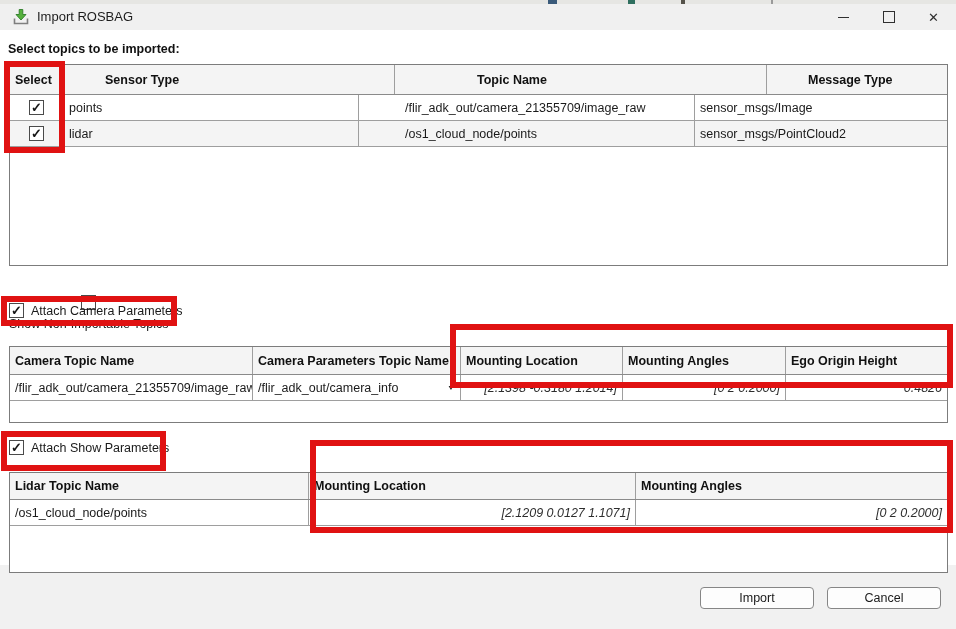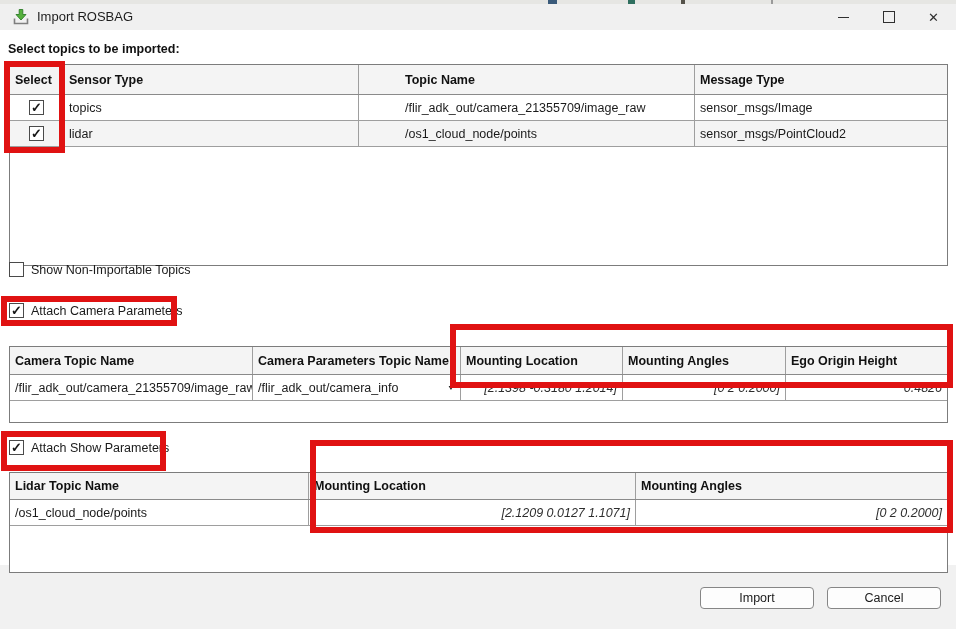--- a/index.html
+++ b/index.html
@@ -87,49 +87,49 @@
     </div>
   </div>
 </div>
 
 <div class="content"></div>
 <div class="footer"></div>
 
 <div class="instruction">Select topics to be imported:</div>
 
 <div class="tbl" style="left:9px;top:64px;width:939px;height:202px;">
-  <div class="tr head" style="height:30px;">
+  <div class="tr head" style="height:30px;gap:36px;">
     <div class="th t-c0">Select</div>
     <div class="th t-c1">Sensor Type</div>
     <div class="th t-c2">Topic Name</div>
     <div class="th last">Message Type</div>
   </div>
   <div class="tr" style="height:26px;">
     <div class="td t-c0 cbcell">
       <span class="cb">
         <span class="mark">✓</span>
       </span>
     </div>
-    <div class="td t-c1">topics</div>
+    <div class="td t-c1">points</div>
     <div class="td t-c2">/flir_adk_out/camera_21355709/image_raw</div>
     <div class="td last">sensor_msgs/Image</div>
   </div>
   <div class="tr alt" style="height:26px;">
     <div class="td t-c0 cbcell">
       <span class="cb">
         <span class="mark">✓</span>
       </span>
     </div>
     <div class="td t-c1">lidar</div>
     <div class="td t-c2">/os1_cloud_node/points</div>
     <div class="td last">sensor_msgs/PointCloud2</div>
   </div>
 </div>
 
-<div class="cb-row" style="left:9px;top:262px;">
+<div class="cb-row" style="left:9px;top:295px;flex-direction:column;">
   <span class="cb"></span>
   <span>Show Non-Importable Topics</span>
 </div>
 
 <div class="cb-row" style="left:9px;top:303px;">
   <span class="cb">
     <span class="mark">✓</span>
   </span>
   <span>Attach Camera Parameters</span>
 </div>

